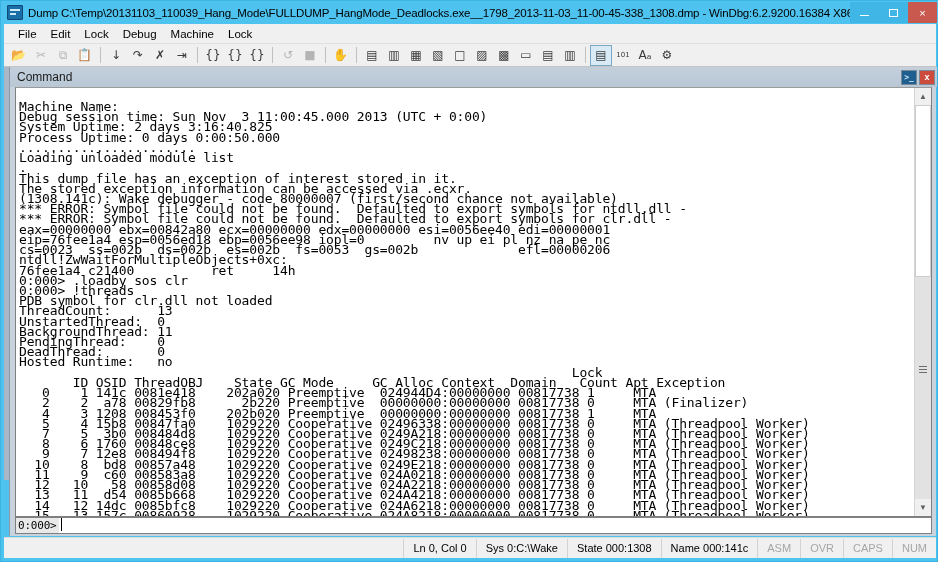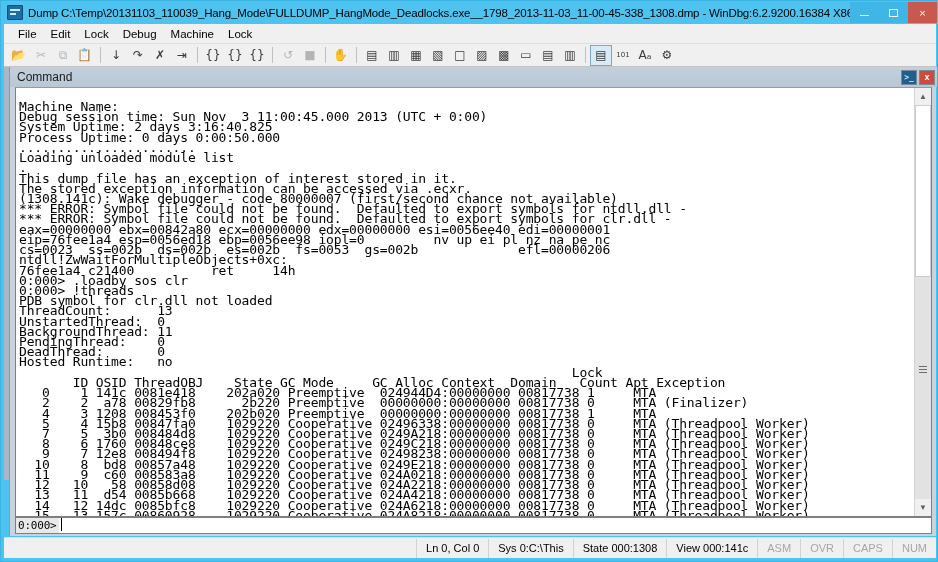--- a/index.html
+++ b/index.html
@@ -499,22 +499,22 @@
         <span id="prompt-label">0:000&gt;</span>
         <input id="prompt-input" type="text" placeholder="" style="">
       </div>
 
     </div>
   </div>
 
   <div id="status-bar">
     <span id="status-spacer"></span>
   <span class="sb-cell">Ln 0, Col 0</span>
-      <span class="sb-cell">Sys 0:C:\This</span>
+      <span class="sb-cell">Sys 0:C:\Wake</span>
       <span class="sb-cell">State 000:1308</span>
-      <span class="sb-cell">View 000:141c</span>
+      <span class="sb-cell">Name 000:141c</span>
       <span class="sb-cell dim">ASM</span>
       <span class="sb-cell dim">OVR</span>
       <span class="sb-cell dim">CAPS</span>
       <span class="sb-cell dim">NUM</span>
     </div>
 
 </div>
 
 </body></html>

